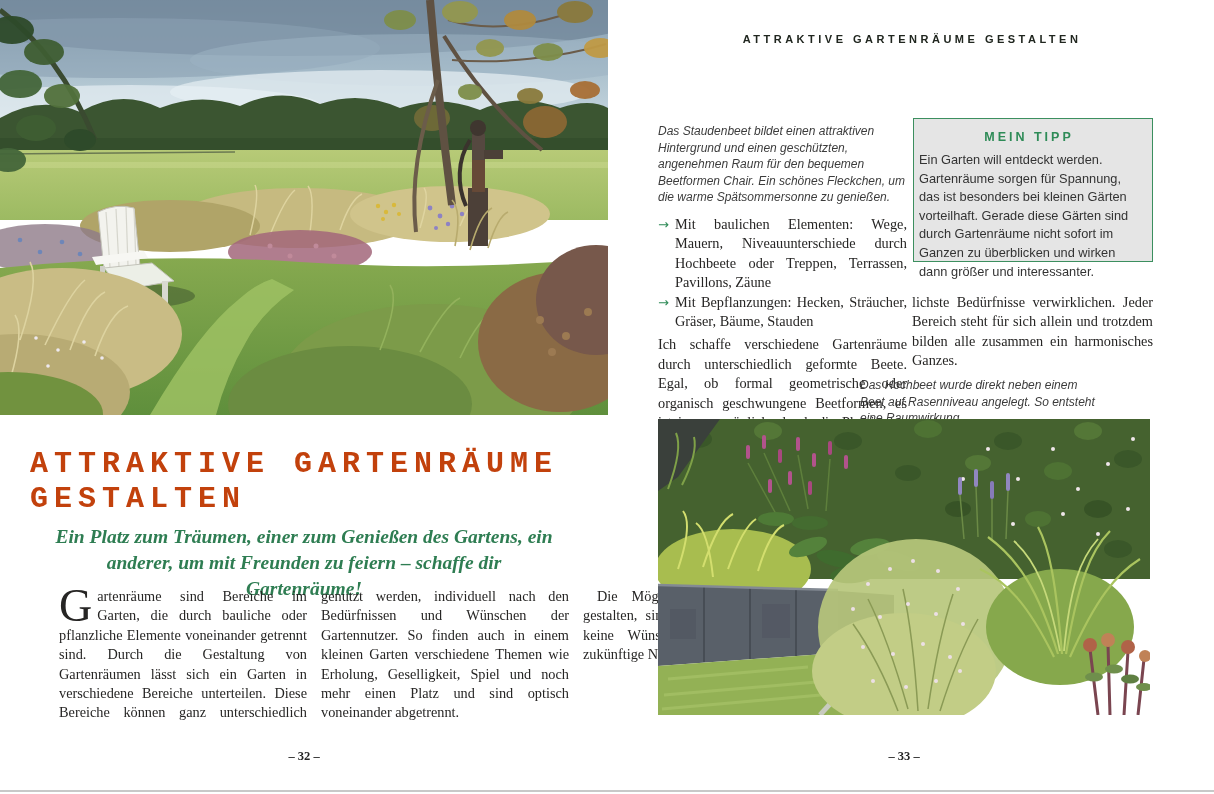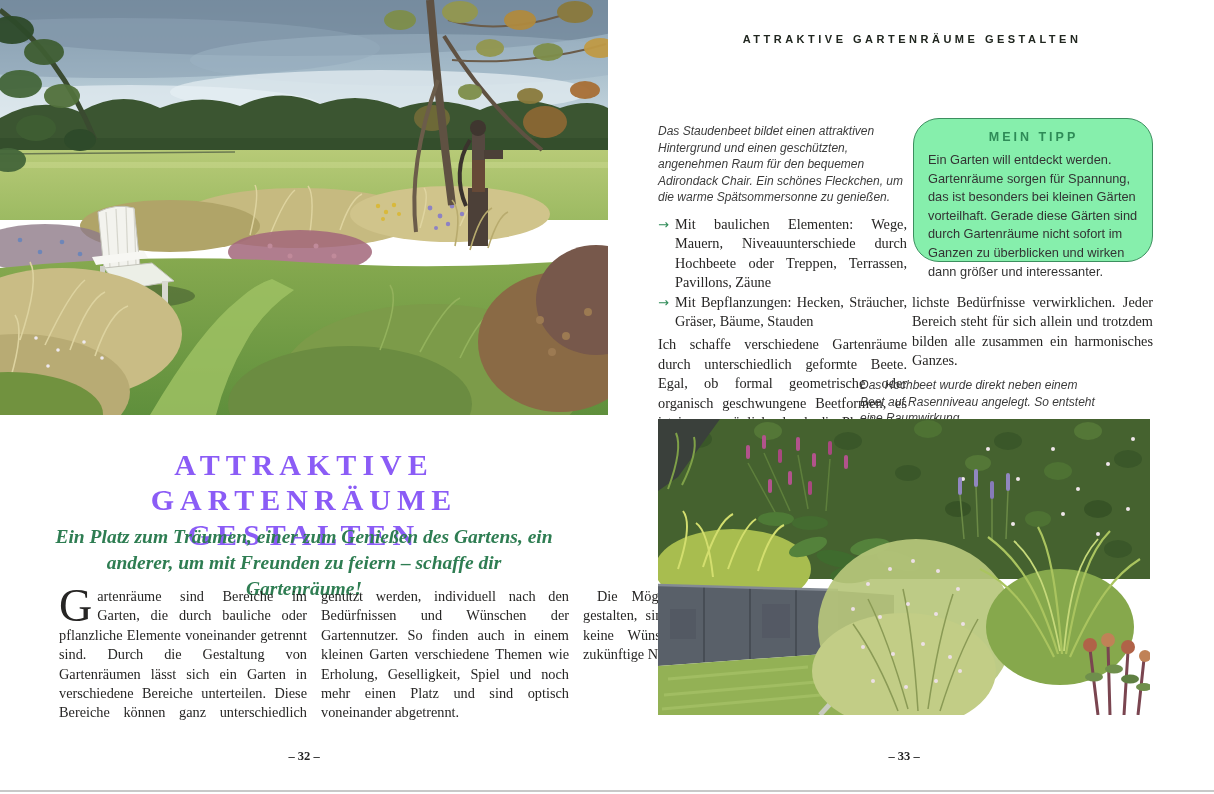--- a/index.html
+++ b/index.html
@@ -8,23 +8,23 @@
     font-family:"Liberation Serif", serif;overflow:hidden;
   }
   
   .photo{position:absolute;overflow:hidden;}
   .photo-left{left:0;top:0;width:608px;height:415px;}
   .photo-right{left:658px;top:419px;width:492px;height:296px;}
   .photo svg{display:block;width:100%;height:100%;}
 
   
   .left-title{
-    position:absolute;left:30px;top:447px;width:548px;text-align:center;
-    font-family:Liberation Serif, serif;font-weight:bold;
-    font-size:30px;letter-spacing:6px;line-height:35px;color:#8b5cf6;
+    position:absolute;left:30px;top:447px;width:548px;text-align:left;
+    font-family:Liberation Mono, monospace;font-weight:bold;
+    font-size:30px;letter-spacing:6px;line-height:35px;color:#c2410c;
   }
   .left-subtitle{
     position:absolute;left:50px;top:524px;width:508px;text-align:center;
     font-style:italic;font-weight:bold;font-size:19.5px;line-height:26px;
     color:#2e7d52;
   }
   .left-body{
     position:absolute;left:59px;top:587px;width:510px;height:136px;
     column-count:2;column-gap:14px;
     font-size:14.3px;line-height:19.4px;text-align:justify;color:#262524;
@@ -42,22 +42,22 @@
     font-size:11px;letter-spacing:3.5px;color:#20261f;
   }
   .caption{
     font-family:"Liberation Sans", sans-serif;font-style:italic;
     font-size:12px;line-height:16.5px;color:#3c3c3c;
   }
   .caption-top{position:absolute;left:658px;top:123px;width:250px;}
   .caption-bottom{position:absolute;left:860px;top:377px;width:242px;}
   .tip-box{
     position:absolute;left:913px;top:118px;width:240px;height:144px;
-    box-sizing:border-box;border:1.5px solid #3c8f5f;border-radius:26px;
-    padding:9px 13px 0 14px;background:#86efac;
+    box-sizing:border-box;border:1.5px solid #3c8f5f;border-radius:0;
+    padding:9px 13px 0 5px;background:#e5e5e5;
   }
   .tip-title{
     text-align:center;font-family:"Liberation Sans", sans-serif;
     font-weight:bold;font-size:12.5px;letter-spacing:3px;color:#2e8b57;
     margin:2px 0 7px 0;
   }
   .tip-body{
     font-family:"Liberation Sans", sans-serif;
     font-size:12.8px;line-height:18.6px;color:#333333;
   }
@@ -240,21 +240,21 @@
 
 <div class="left-body">
   <p><span class="dropcap">G</span><span>artenräume sind Bereiche im Garten, die durch bauliche oder pflanzliche Elemente voneinander getrennt sind. Durch die Gestaltung von Gartenräumen lässt sich ein Garten in verschiedene Bereiche unterteilen. Diese Bereiche können ganz unterschiedlich genutzt werden, individuell nach den Bedürfnissen und Wünschen der Gartennutzer. So finden auch in einem kleinen Garten verschiedene Themen wie Erholung, Geselligkeit, Spiel und noch mehr einen Platz und sind optisch voneinander abgetrennt.</span></p>
   <p class="indent">Die Möglichkeiten Gartenräume zu gestalten, sind vielseitig und so bleiben keine Wünsche offen, egal wie die zukünftige Nutzung aussieht:</p>
 </div>
 
 <div class="pagenum pagenum-left">– 32 –</div>
 
 <div class="right-header">ATTRAKTIVE GARTENRÄUME GESTALTEN</div>
 
-<div class="caption caption-top">Das Staudenbeet bildet einen attraktiven Hintergrund und einen geschützten, angenehmen Raum für den bequemen Adirondack Chair. Ein schönes Fleckchen, um die warme Spätsommersonne zu genießen.</div>
+<div class="caption caption-top">Das Staudenbeet bildet einen attraktiven Hintergrund und einen geschützten, angenehmen Raum für den bequemen Beetformen Chair. Ein schönes Fleckchen, um die warme Spätsommersonne zu genießen.</div>
 
 <div class="tip-box">
   <div class="tip-title">MEIN TIPP</div>
   <div class="tip-body">Ein Garten will entdeckt werden. Gartenräume sorgen für Spannung, das ist besonders bei kleinen Gärten vorteilhaft. Gerade diese Gärten sind durch Gartenräume nicht sofort im Ganzen zu überblicken und wirken dann größer und interessanter.</div>
 </div>
 
 <div class="right-col1 bodytext">
   <ul class="bullets">
     <li><span class="arrow">→</span><span>Mit baulichen Elementen: Wege, Mauern, Niveauunterschiede durch Hochbeete oder Treppen, Terrassen, Pavillons, Zäune</span></li>
     <li><span class="arrow">→</span><span>Mit Bepflanzungen: Hecken, Sträucher, Gräser, Bäume, Stauden</span></li>

